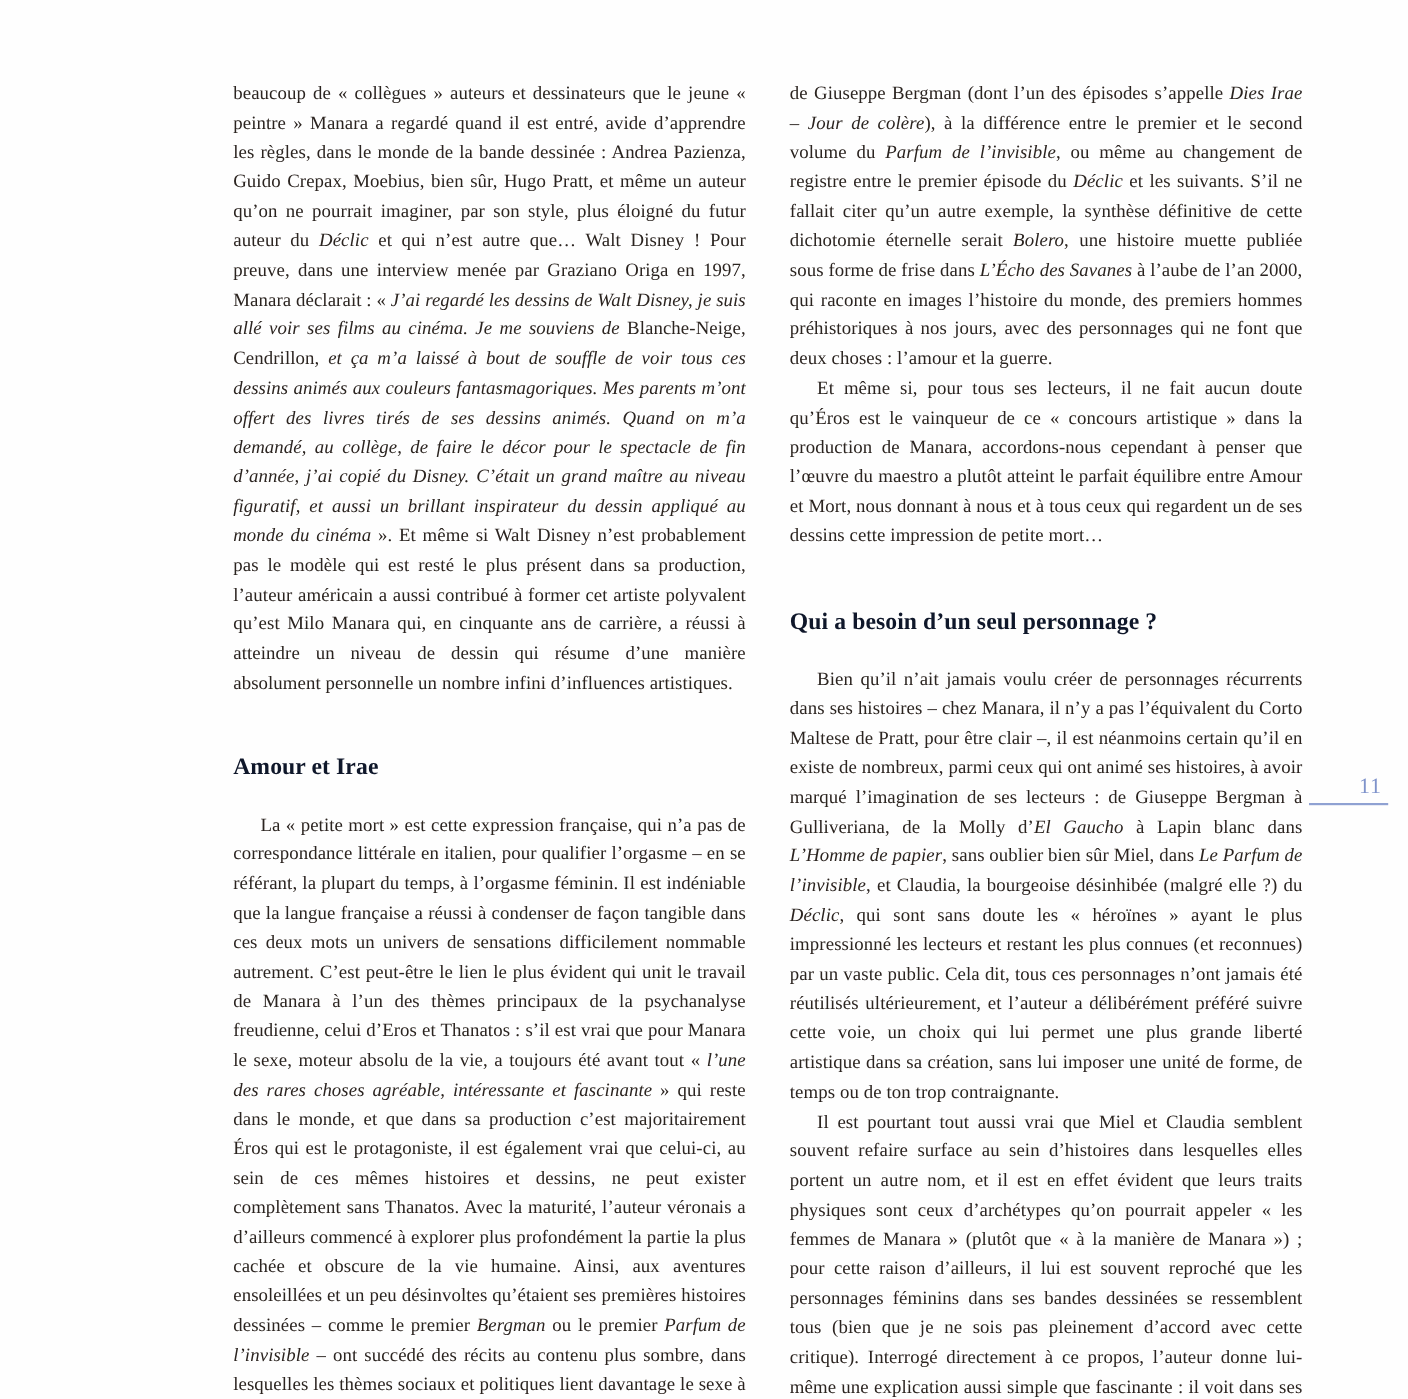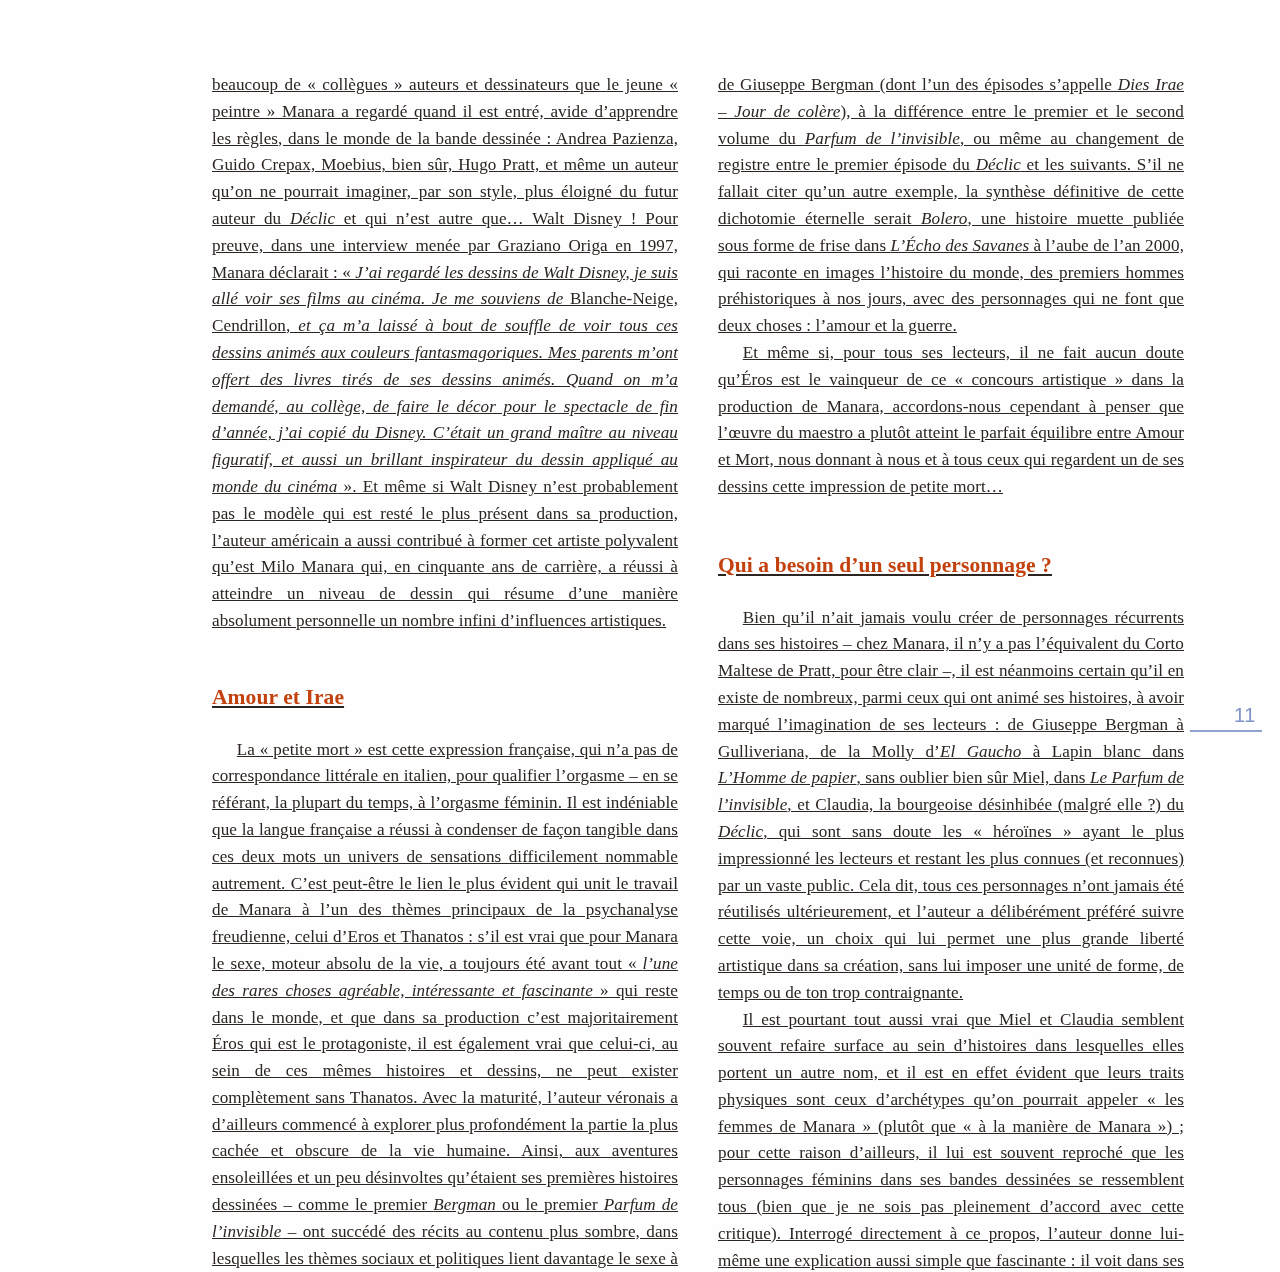--- a/index.html
+++ b/index.html
@@ -23,21 +23,20 @@
   }
 
   .columns {
     position: absolute;
     left: 212px;
     top: 72px;
     width: 972px;
     height: 1120px;
     display: flex;
     gap: 40px;
-    text-decoration: underline;
   }
 
   .column {
     width: 466px;
     display: block;
   }
 
   p {
     margin: 0;
     font-size: 17.1px;
@@ -54,21 +53,21 @@
   }
 
   p.noindent {
     text-indent: 0;
   }
 
   .heading {
     font-size: 21.5px;
     font-weight: bold;
     line-height: 1.2;
-    color: #c2410c;
+    color: #0f172a;
     margin: 0;
     letter-spacing: 0.004em;
   }
 
   .heading-amour {
     margin-top: 50px;
     margin-bottom: 26px;
   }
 
   .heading-qui {
@@ -85,21 +84,21 @@
     position: absolute;
     right: 18px;
     top: 705px;
     width: 72px;
     text-align: right;
     color: #7f93cb;
   }
   .folio-number {
     font-size: 20px;
     line-height: 20px;
-    font-family: Liberation Sans, sans-serif;
+    font-family: Liberation Serif, serif;
     color: #7f93cb;
     display: block;
     padding-right: 6px;
     letter-spacing: 0.03em;
   }
   .folio-rule {
     display: block;
     margin-top: 5px;
     height: 2px;
     width: 72px;

